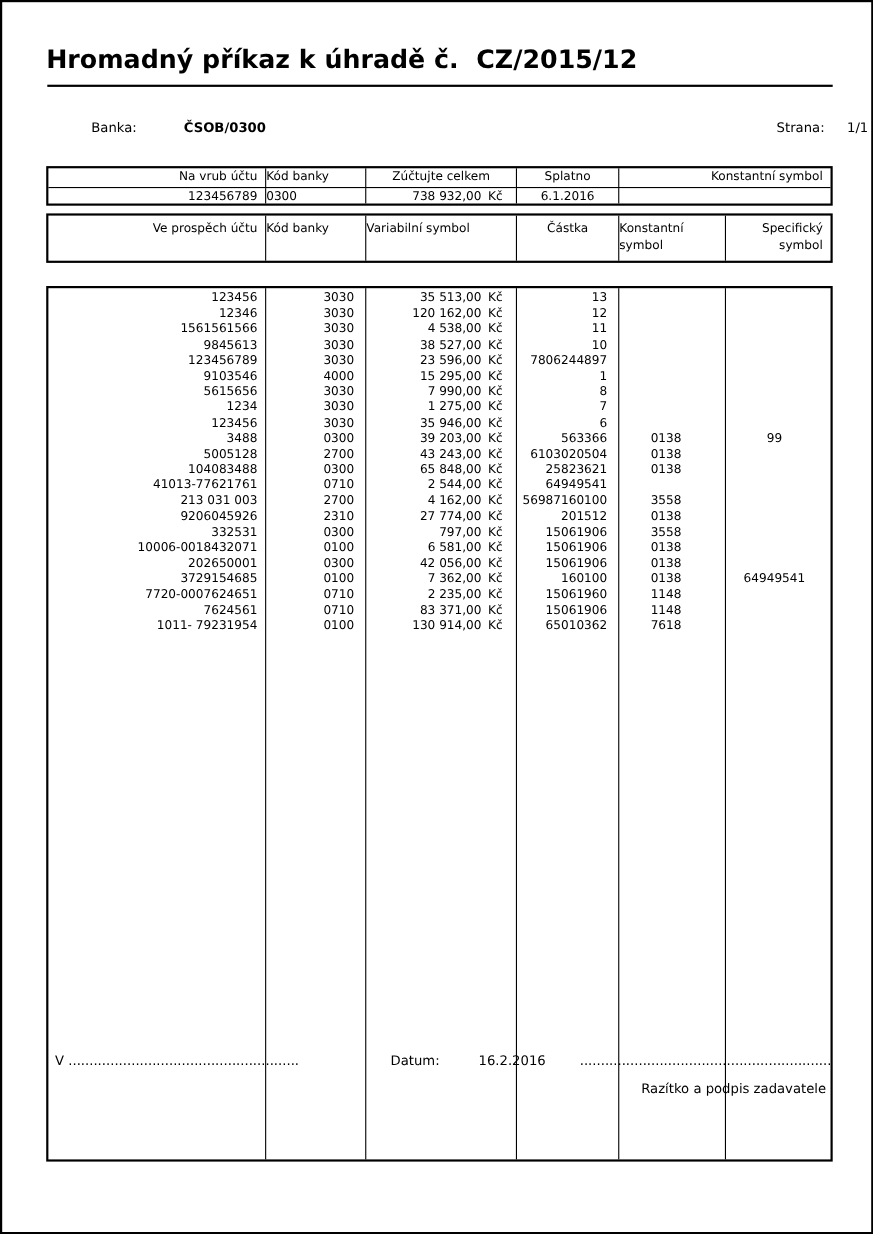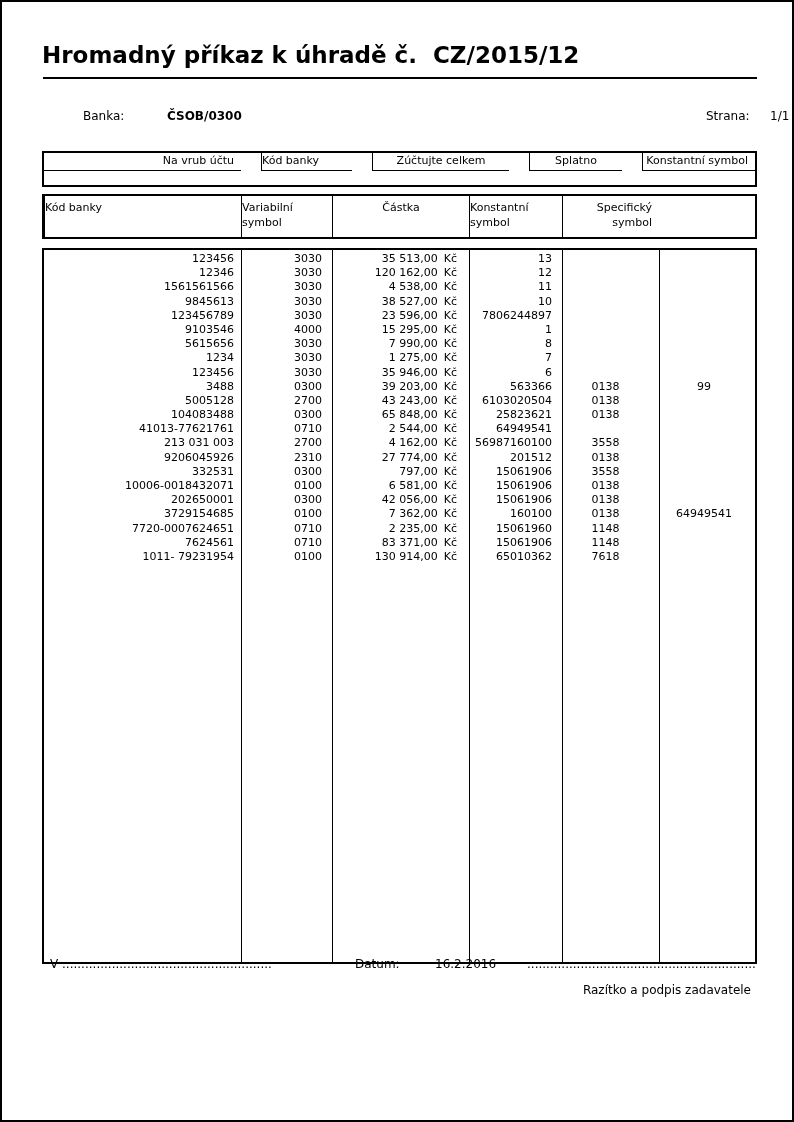--- a/index.html
+++ b/index.html
@@ -11,21 +11,21 @@
   .title{left:40px;top:40px;width:715px;text-align:left;
          font-size:23px;font-weight:bold;white-space:pre;}
   .title-rule{left:41px;top:75px;width:714px;height:2px;background:#000;}
 
   .meta-label{font-size:12px;margin-left:41px;}
   .meta-bold{font-size:12px;font-weight:bold;}
 
   
   .tbl{box-sizing:border-box;border:2px solid #000;background:#fff;}
   .grid{display:grid;}
-  .debit-grid{grid-template-columns:197px 91px 137px 93px 1fr;gap:20px;}
+  .debit-grid{grid-template-columns:197px 91px 137px 93px 1fr;}
   .credit-grid{grid-template-columns:197px 91px 137px 93px 97px 1fr;}
   .cell{font-size:11px;line-height:15px;overflow:hidden;white-space:nowrap;}
   .hd{border-bottom:1px solid #000;height:17px;line-height:16px;}
   .bl{border-left:1px solid #000;}
   .hdr2{font-size:11px;line-height:15px;padding-top:4px;white-space:normal;}
 
   .r7{text-align:right;padding-right:7px;}
   .r10{text-align:left;padding-right:10px;}
   .r12{text-align:right;padding-right:12px;}
   .ctr{text-align:center;}
@@ -71,28 +71,29 @@
     <div class="cell hd bl r7">Konstantní symbol</div>
 
     <div class="cell r7">123456789</div>
     <div class="cell bl r10">0300</div>
     <div class="cell bl r12"><span>738 932,00</span><span class="cur">Kč</span></div>
     <div class="cell bl ctr">6.1.2016</div>
     <div class="cell bl"></div>
   </div>
 
   <div class="abs tbl grid credit-grid" style="left:40px;top:192px;width:715px;height:45px;">
+    <div class="cell hdr2 r7">Ve prospěch účtu</div>
     <div class="cell hdr2 bl r10">Kód banky</div>
     <div class="cell hdr2 bl r10">Variabilní symbol</div>
     <div class="cell hdr2 bl ctr">Částka</div>
     <div class="cell hdr2 bl r10">Konstantní symbol</div>
     <div class="cell hdr2 bl r7">Specifický symbol</div>
   </div>
 
-  <div class="abs tbl credit-body" style="left:40px;top:246px;width:715px;height:716px;">
+  <div class="abs tbl credit-body" style="left:40px;top:258px;width:715px;height:796px;">
     <div class="vline" style="left:197px;"></div>
     <div class="vline" style="left:288px;"></div>
     <div class="vline" style="left:425px;"></div>
     <div class="vline" style="left:518px;"></div>
     <div class="vline" style="left:615px;"></div>
     <div class="body-grid" id="creditRows">
         <span class="a1">123456</span>
         <span class="a2">3030</span>
         <span class="a3"><span>35 513,00</span><span class="cur">Kč</span></span>
         <span class="a4">13</span>

